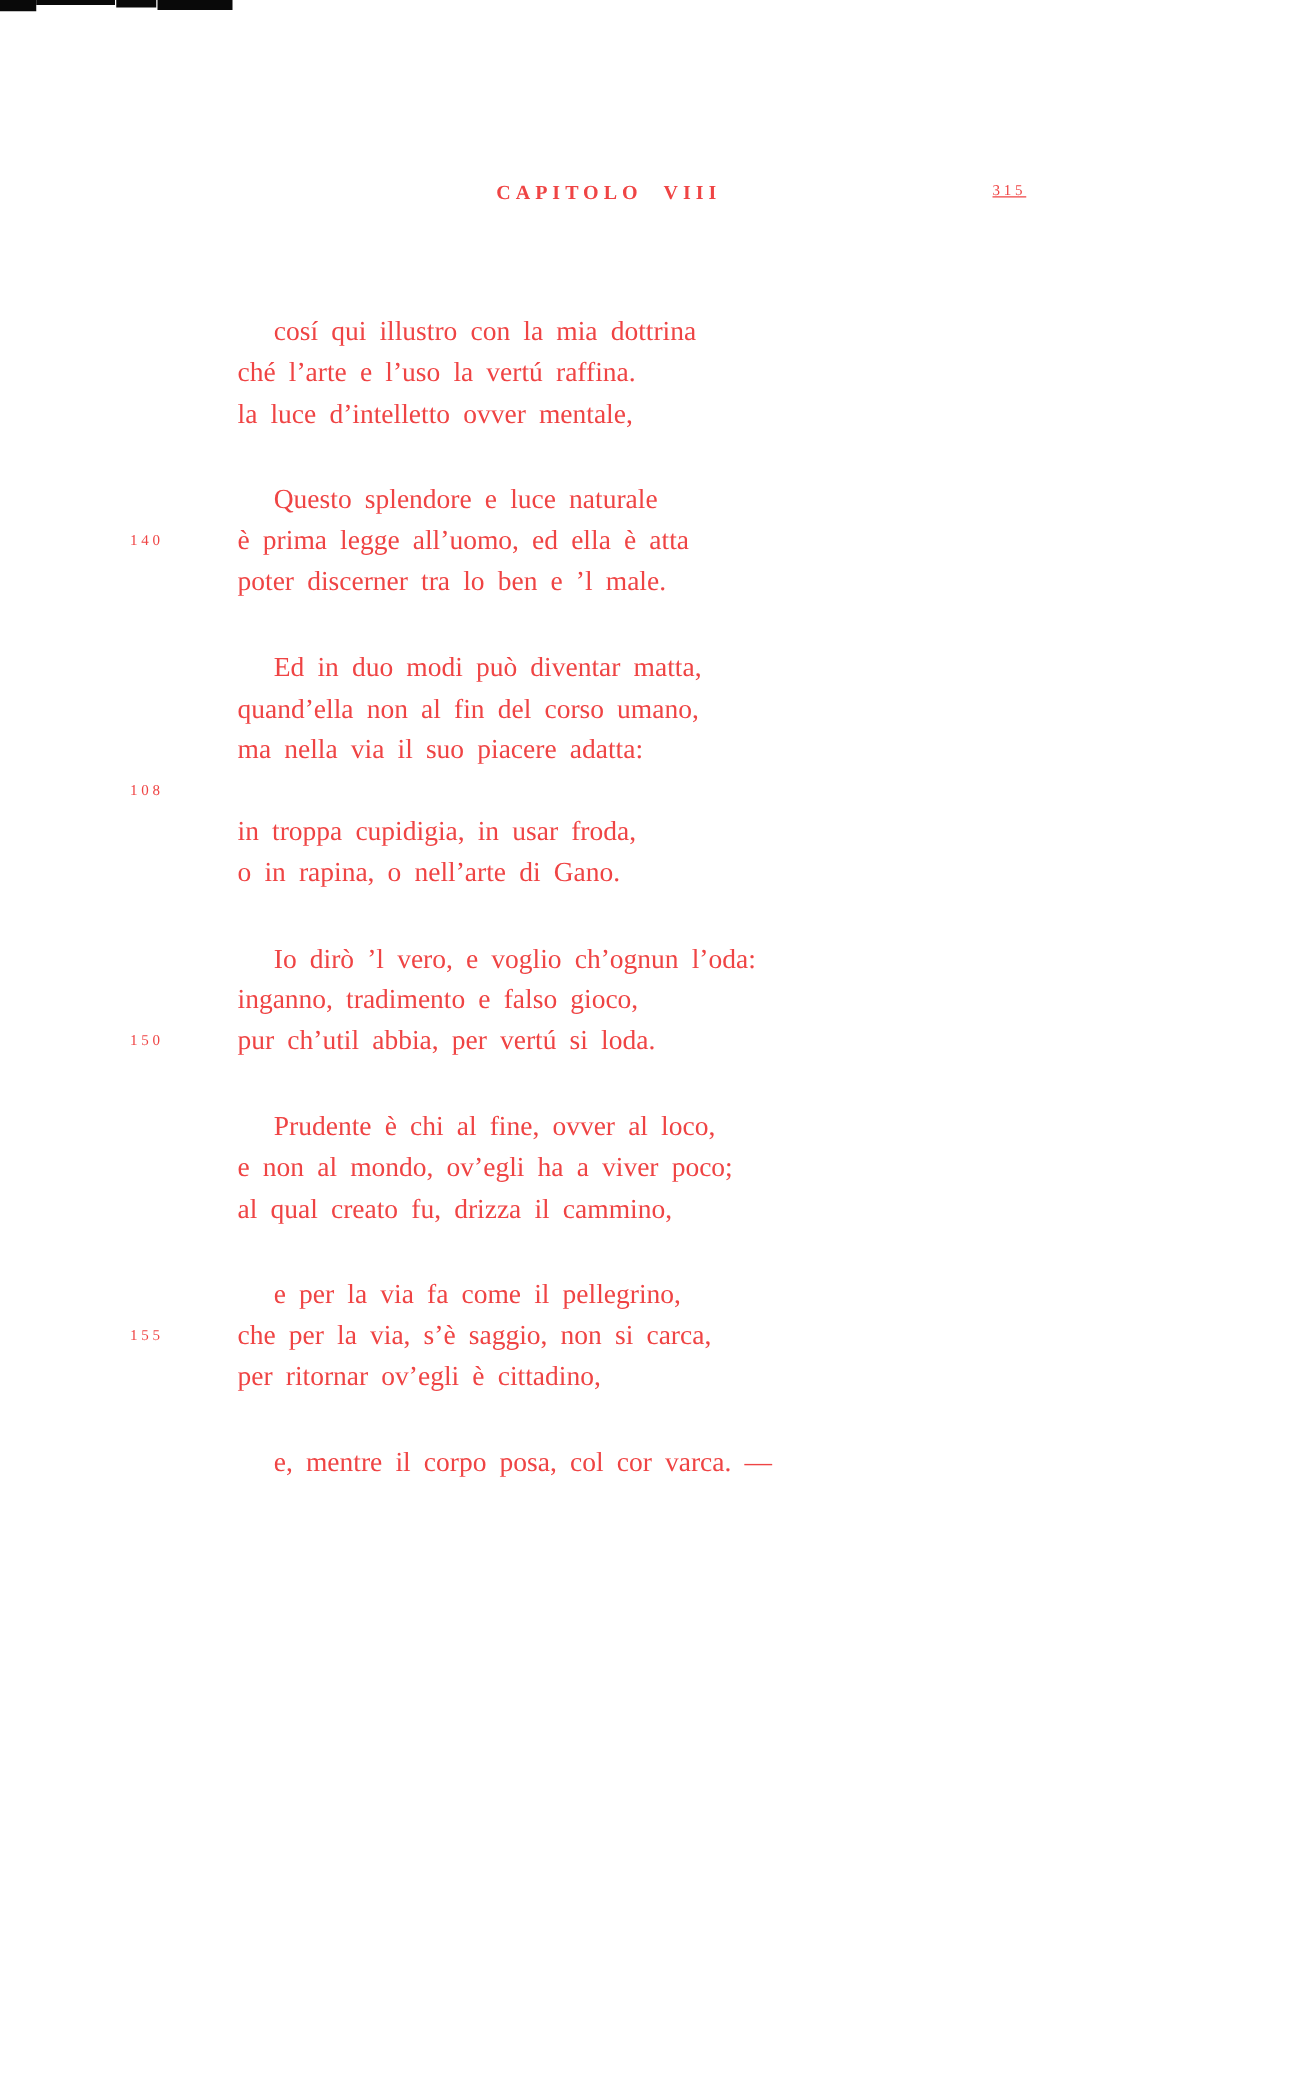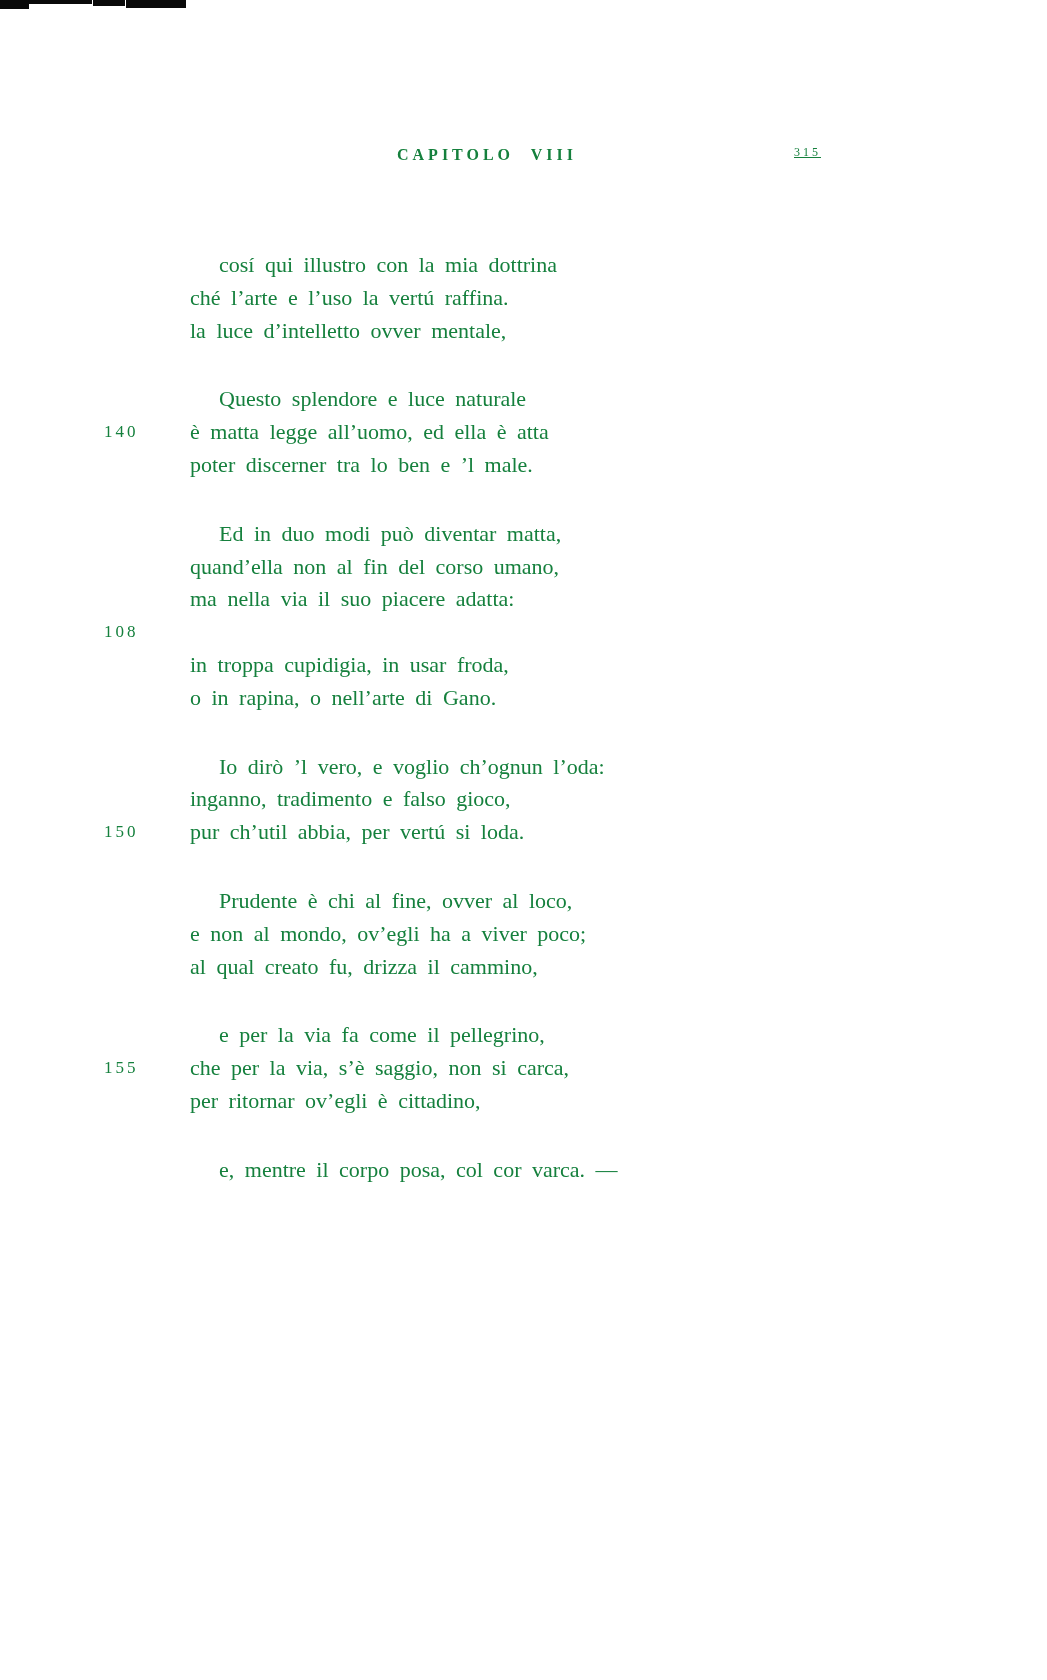--- a/index.html
+++ b/index.html
@@ -7,21 +7,21 @@
     padding: 0;
     background: #e9e9e9;
   }
   .page {
     position: relative;
     width: 1047px;
     height: 1680px;
     background: #ffffff;
     overflow: hidden;
     font-family: "Liberation Serif", "DejaVu Serif", serif;
-    color: #15803d;
+    color: #ef4444;
   }
   
   .scan-artifact { position: absolute; top: 0; left: 0; }
   .scan-artifact .m { position: absolute; background: #090909; }
   .scan-artifact .m1 { left: 0;    top: 0; width: 29px; height: 9px; }
   .scan-artifact .m2 { left: 29px; top: 0; width: 63px; height: 4px; }
   .scan-artifact .m3 { left: 93px; top: 0; width: 32px; height: 6px; }
   .scan-artifact .m4 { left: 126px;top: 0; width: 60px; height: 8px; }
 
   .running-header { position: absolute; top: 0; left: 0; width: 100%; }
@@ -53,21 +53,21 @@
   .line {
     position: relative;
     height: 32.8px;
     line-height: 32.8px;
     white-space: nowrap;
   }
   .line-num {
     position: absolute;
     left: 104px;
     top: 0;
-    font-size: 17px;
+    font-size: 12px;
     letter-spacing: 3px;
   }
   .line-text {
     display: block;
     margin-left: 190px;
     font-size: 22px;
     word-spacing: 5px;
   }
   .line.indent .line-text {
     margin-left: 219px;
@@ -103,21 +103,21 @@
       <div class="line">
         <span class="line-num"></span>
         <span class="line-text">la luce d’intelletto ovver mentale,</span>
       </div>
       <div class="line indent">
         <span class="line-num"></span>
         <span class="line-text">Questo splendore e luce naturale</span>
       </div>
       <div class="line">
         <span class="line-num">140</span>
-        <span class="line-text">è matta legge all’uomo, ed ella è atta</span>
+        <span class="line-text">è prima legge all’uomo, ed ella è atta</span>
       </div>
       <div class="line">
         <span class="line-num"></span>
         <span class="line-text">poter discerner tra lo ben e ’l male.</span>
       </div>
       <div class="line indent">
         <span class="line-num"></span>
         <span class="line-text">Ed in duo modi può diventar matta,</span>
       </div>
       <div class="line">

